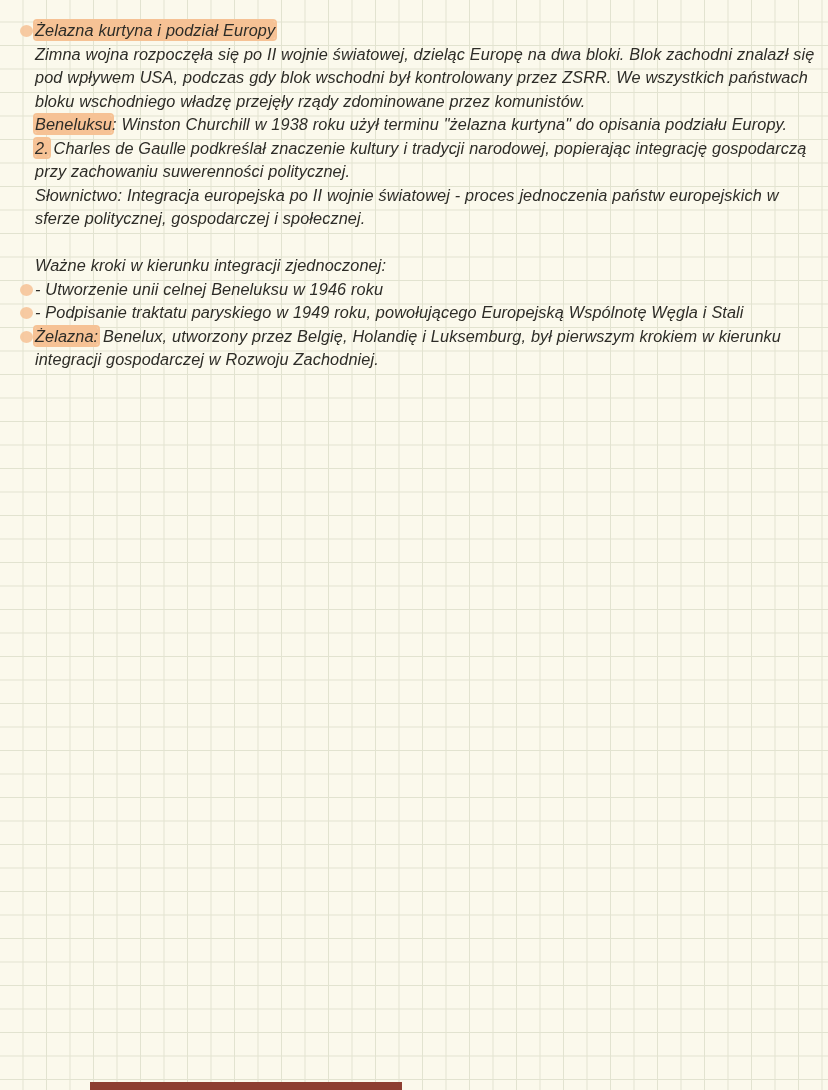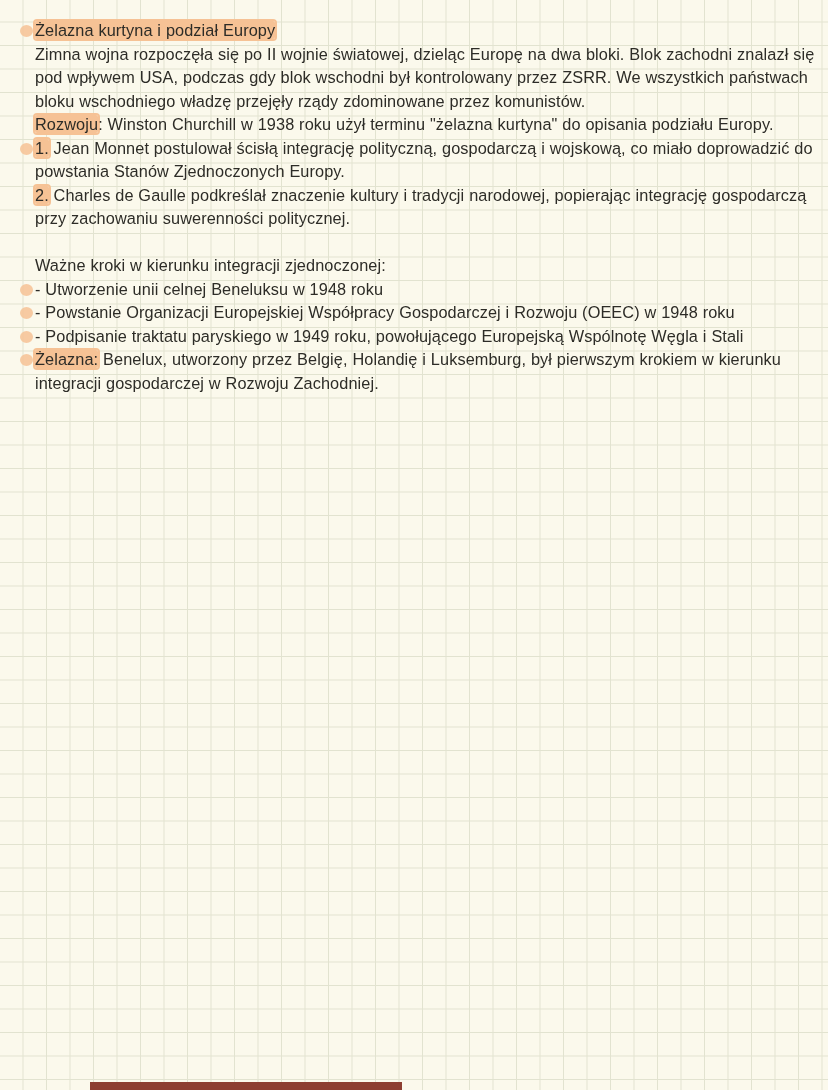--- a/index.html
+++ b/index.html
@@ -1,15 +1,15 @@
 <!DOCTYPE html>
 <html style="--bg: #fbf9ec; --grid: #e2e3d0; --hl: #f6c295;"><head>
 <meta charset="utf-8">
 <style>
-  * { box-sizing: border-box; }
+  * { box-sizing: border-box; font-style: italic; }
   html, body {
     margin: 0;
     padding: 0;
   }
   body {
     width: 828px;
     height: 1090px;
     position: relative;
     overflow: hidden;
     background-color: var(--bg, #fbf9ec);
@@ -60,25 +60,24 @@
     height: 8px;
   }
 </style>
 </head>
 <body>
 
 <div class="content">
   <div>
       <p class="line marked"><span class="hl">Żelazna kurtyna i podział Europy</span></p>
       <p class="line"><span>Zimna wojna rozpoczęła się po II wojnie światowej, dzieląc Europę na dwa bloki. Blok zachodni znalazł się pod wpływem USA, podczas gdy blok wschodni był kontrolowany przez ZSRR. We wszystkich państwach bloku wschodniego władzę przejęły rządy zdominowane przez komunistów.</span></p>
-      <p class="line"><span class="hl">Rozwoju</span><span>: Winston Churchill w 1938 roku użył terminu "żelazna kurtyna" do opisania podziału Europy.</span></p>
-      <p class="line marked"><span class="hl">1.</span><span> Jean Monnet postulował ścisłą integrację polityczną, gospodarczą i wojskową, co miało doprowadzić do powstania Stanów Zjednoczonych Europy.</span></p>
+      <p class="line"><span class="hl">Beneluksu</span><span>: Winston Churchill w 1938 roku użył terminu "żelazna kurtyna" do opisania podziału Europy.</span></p>
       <p class="line"><span class="hl">2.</span><span> Charles de Gaulle podkreślał znaczenie kultury i tradycji narodowej, popierając integrację gospodarczą przy zachowaniu suwerenności politycznej.</span></p>
+      <p class="line"><span>Słownictwo: Integracja europejska po II wojnie światowej - proces jednoczenia państw europejskich w sferze politycznej, gospodarczej i społecznej.</span></p>
       <p class="line blank">&nbsp;</p>
       <p class="line"><span>Ważne kroki w kierunku integracji zjednoczonej:</span></p>
-      <p class="line marked"><span>- Utworzenie unii celnej Beneluksu w 1948 roku</span></p>
-      <p class="line marked"><span>- Powstanie Organizacji Europejskiej Współpracy Gospodarczej i Rozwoju (OEEC) w 1948 roku</span></p>
+      <p class="line marked"><span>- Utworzenie unii celnej Beneluksu w 1946 roku</span></p>
       <p class="line marked"><span>- Podpisanie traktatu paryskiego w 1949 roku, powołującego Europejską Wspólnotę Węgla i Stali</span></p>
       <p class="line marked"><span class="hl">Żelazna:</span><span> Benelux, utworzony przez Belgię, Holandię i Luksemburg, był pierwszym krokiem w kierunku integracji gospodarczej w Rozwoju Zachodniej.</span></p>
     </div>
 </div>
 
 <div class="bottom-bar" style="background: rgb(141, 62, 49);"></div>
 
 </body></html>

